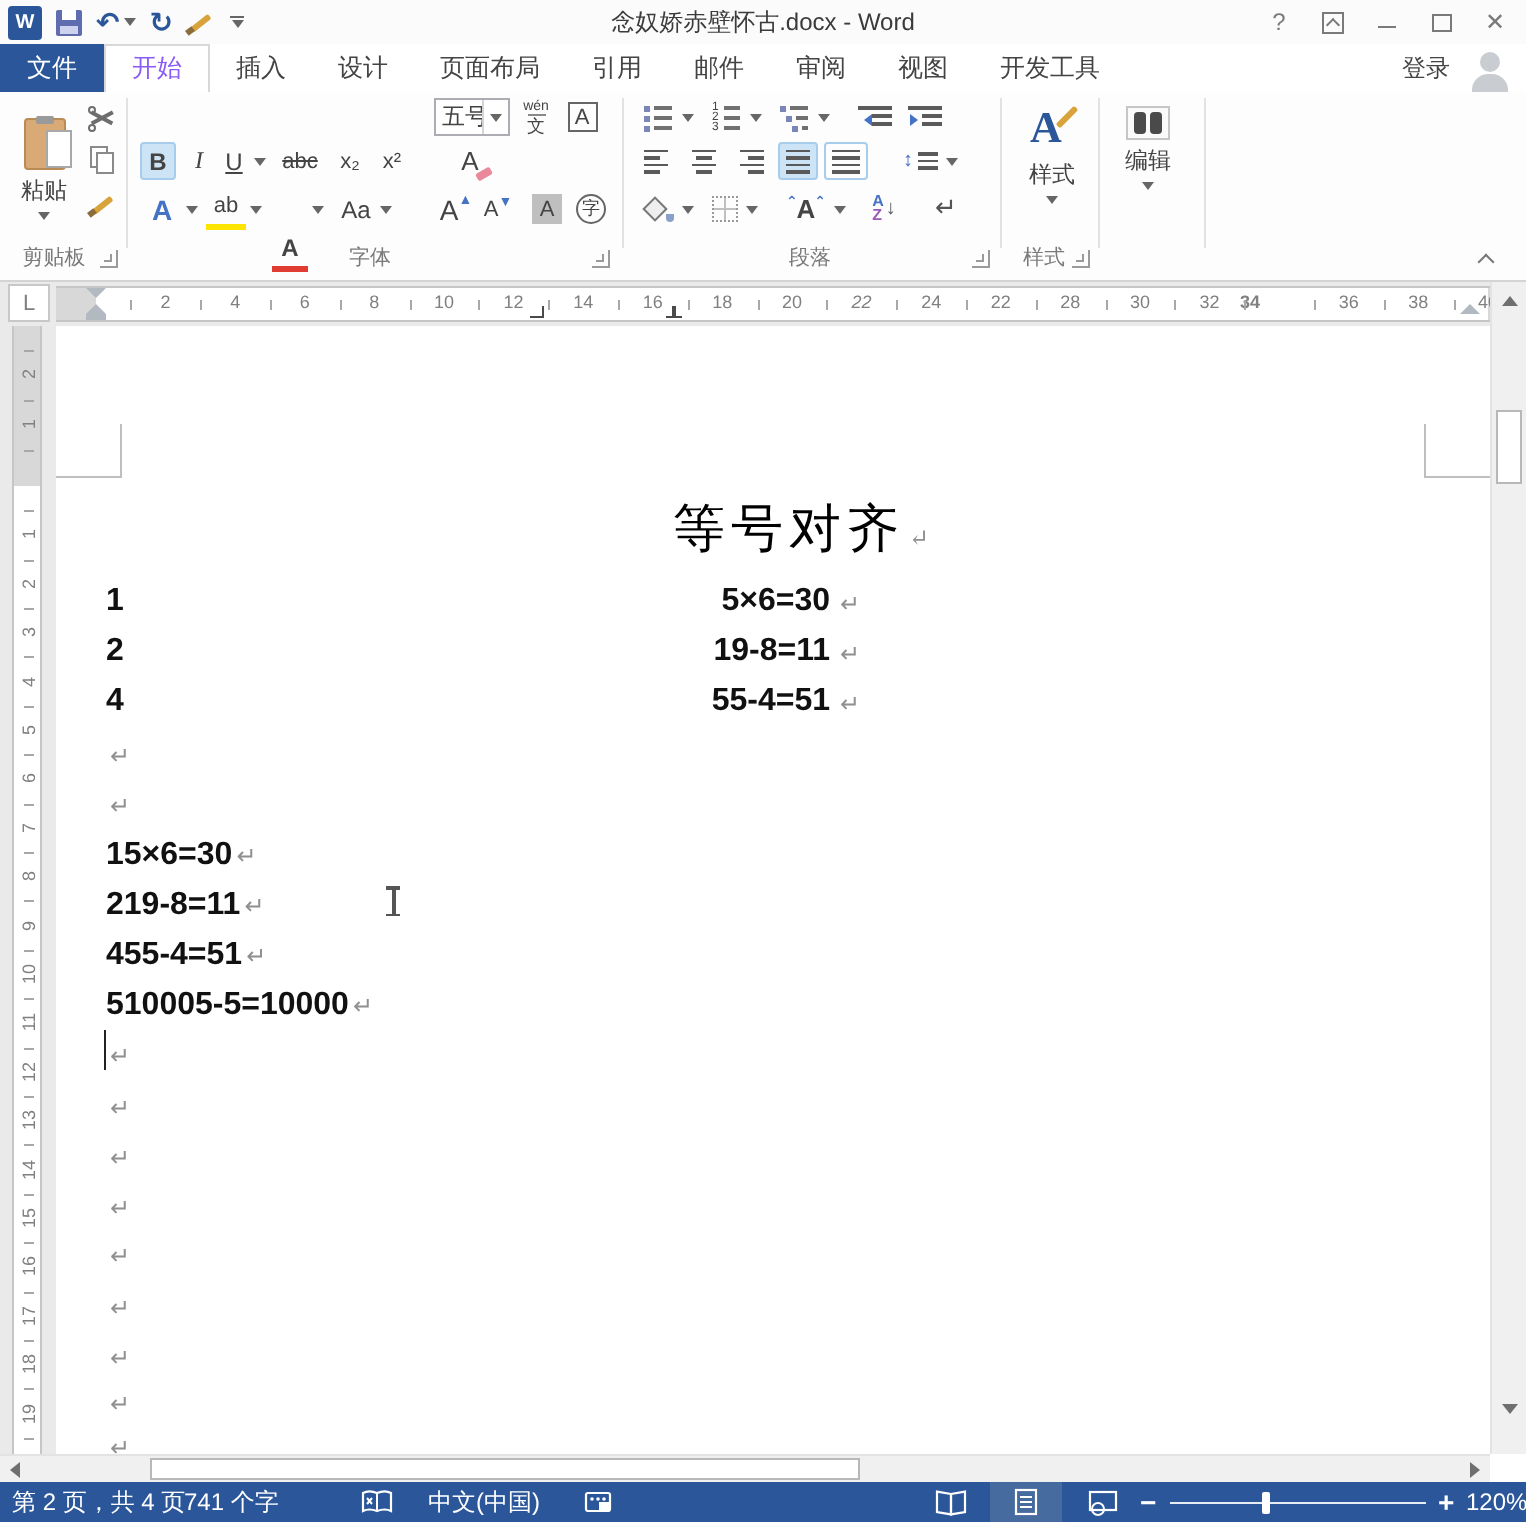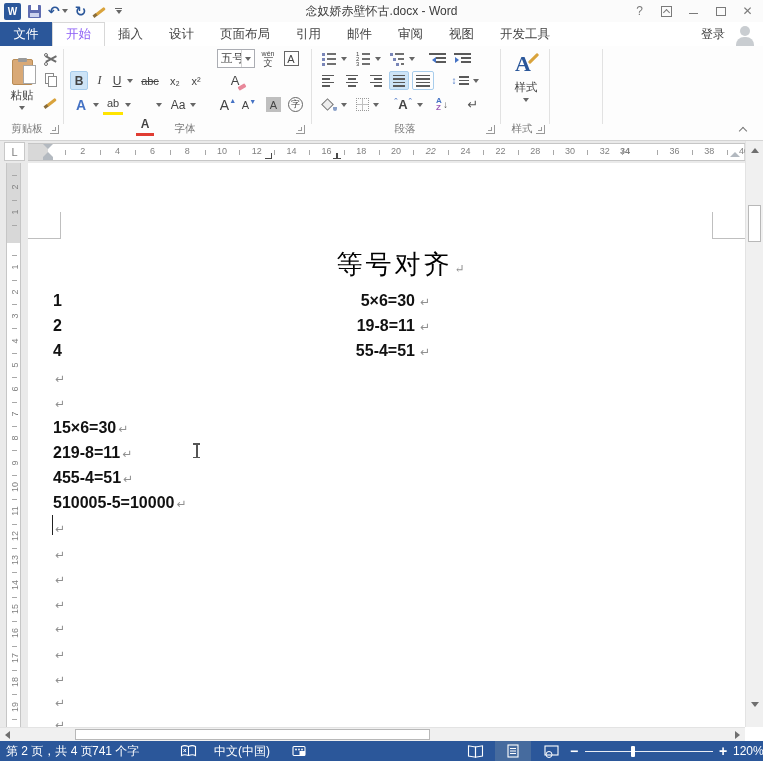--- a/index.html
+++ b/index.html
@@ -514,20 +514,28 @@
           <i></i>
         </span>
       <span style="font-size:11.5px">样式</span>
       <span class="caret"></span>
     </div>
     <div class="grplabel" style="left:500px;width:44px">样式</div>
     <span class="launcher" style="left:536px">
         <i></i>
       </span>
 
+    <div class="rbtn bigbtn" style="left:553px">
+      <span class="binoc">
+          <i></i>
+          <i></i>
+        </span>
+      <span style="font-size:11.5px">编辑</span>
+      <span class="caret"></span>
+    </div>
 
     <span class="collapse">
         <i></i>
       </span>
   </div>
 
   <div id="rulerband">
     <div id="tabselector">L</div>
     <div id="hruler">
       <div class="txtarea"></div>

